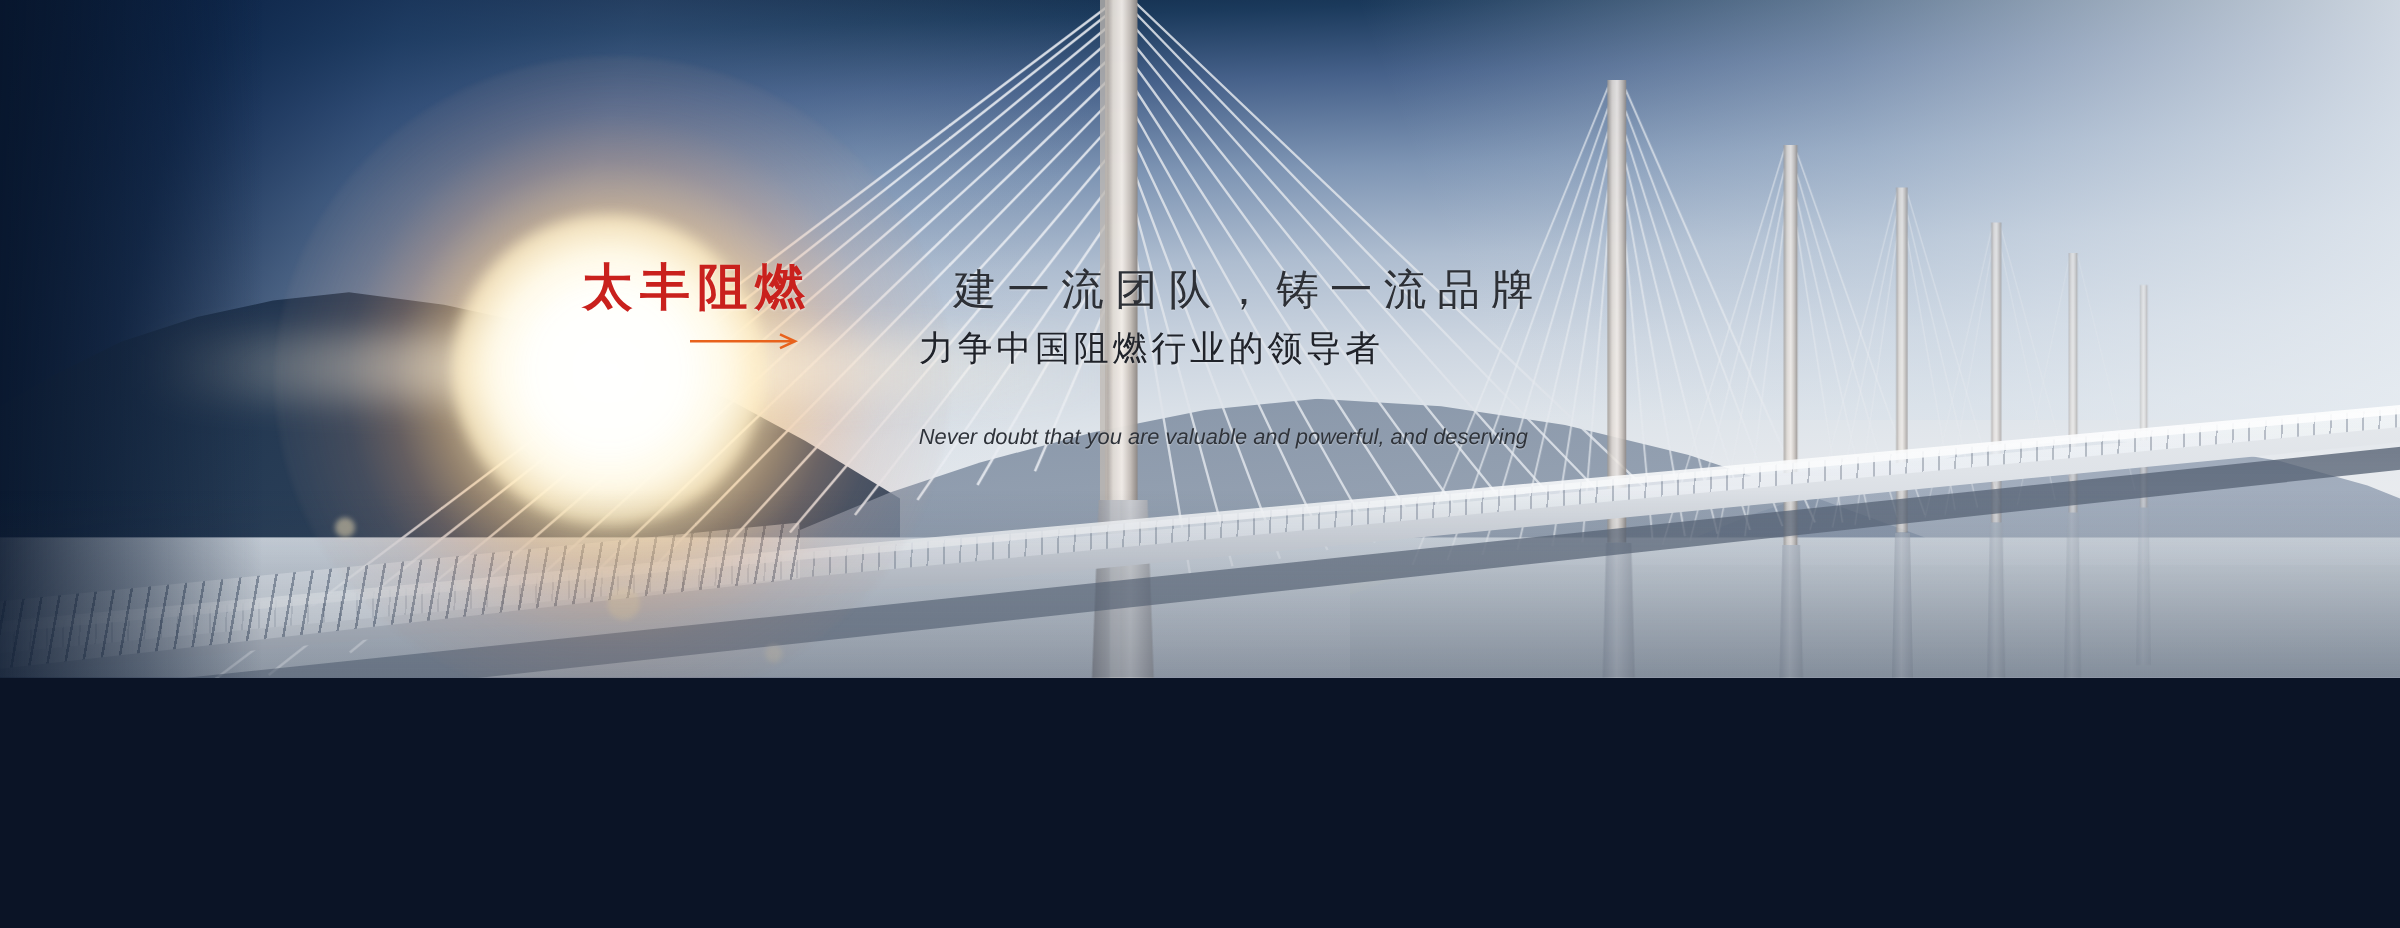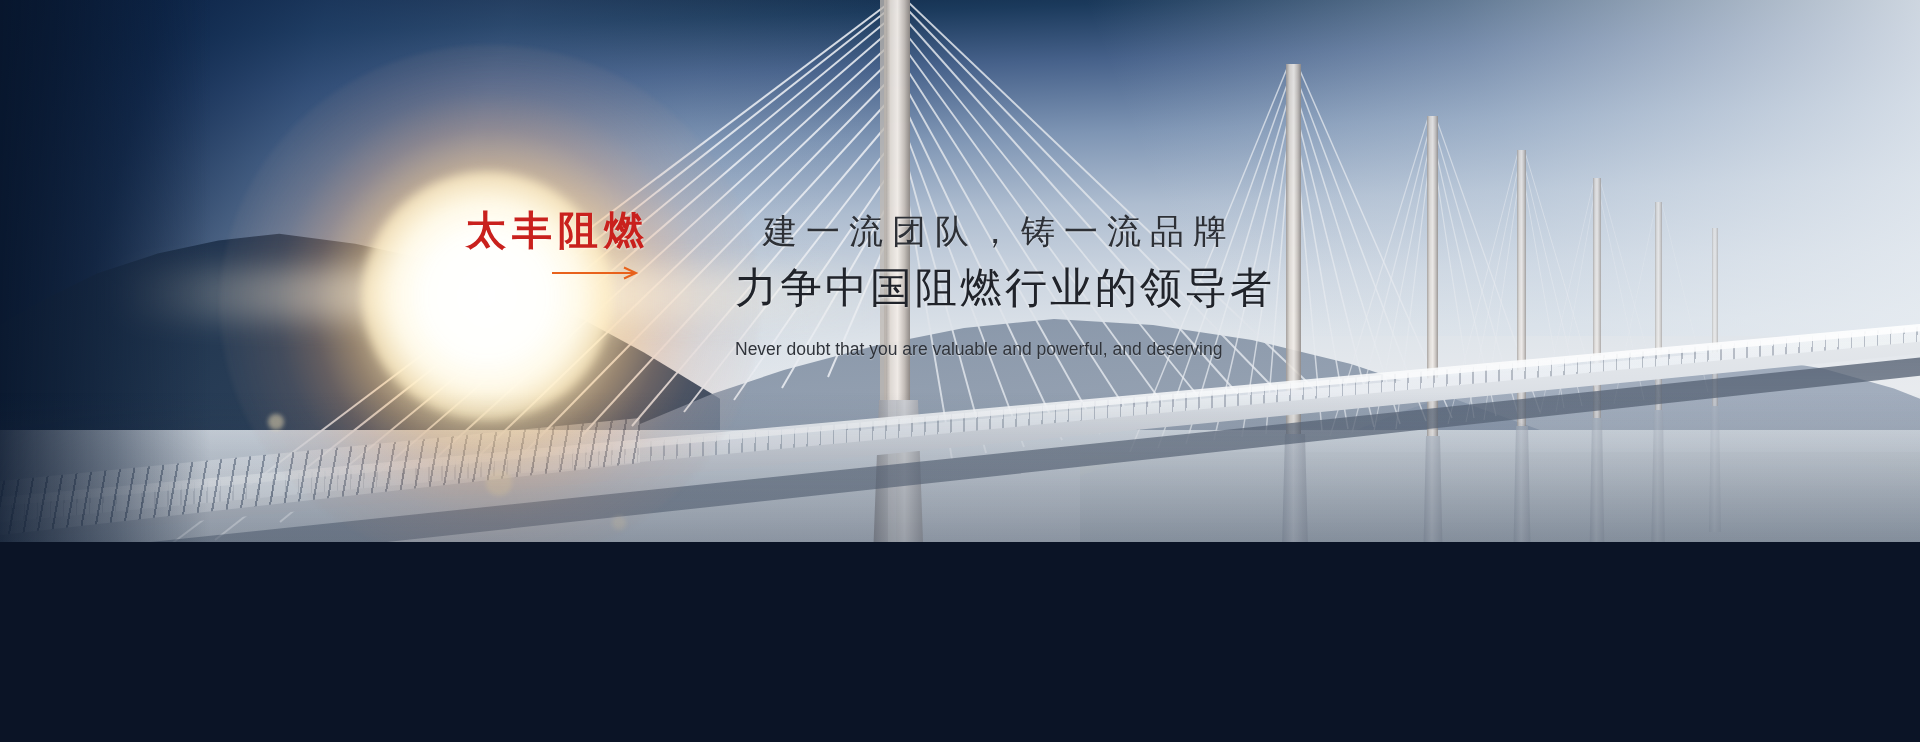--- a/index.html
+++ b/index.html
@@ -168,29 +168,30 @@
     position:absolute; left:735px; top:209px;
     font-family:"Liberation Serif", serif;
     font-size:34px; color:#2d3036; letter-spacing:9px;
     white-space:nowrap;
     text-shadow:0 1px 1px rgba(255,255,255,.35);
     margin-left:28px;
   }
   .headline-2 {
     position:absolute; left:735px; top:260px;
     font-family:"Liberation Sans", sans-serif;
-    font-size:42px; color:#20232a; letter-spacing:3px;
+    font-size:28px; color:#20232a; letter-spacing:3px;
     white-space:nowrap;
     text-shadow:0 1px 2px rgba(255,255,255,.4);
   }
   .subcopy {
     position:absolute; left:735px; top:335px; width:575px;
     font-family:"Liberation Sans", sans-serif;
     font-size:17.5px; line-height:1.62; color:#2f333a;
     text-shadow:0 1px 1px rgba(255,255,255,.3);
+    font-style:italic;
   }
   .subcopy span { display:block; }
   .subcopy span.indent { padding-left:8px; }
 </style>
 </head>
 <body>
 
 <div class="banner">
 
   <div class="sky"></div>

